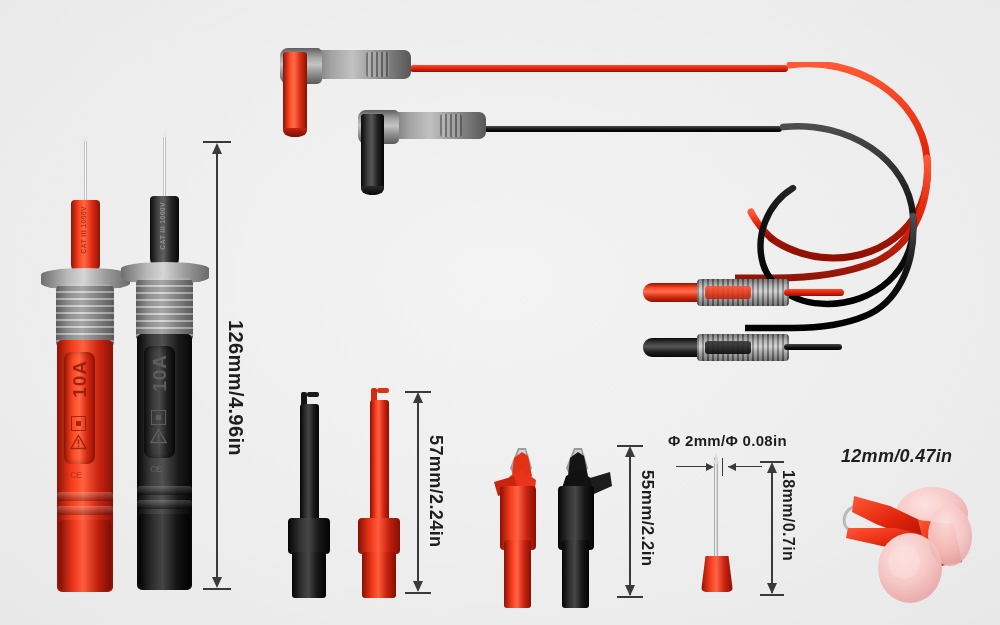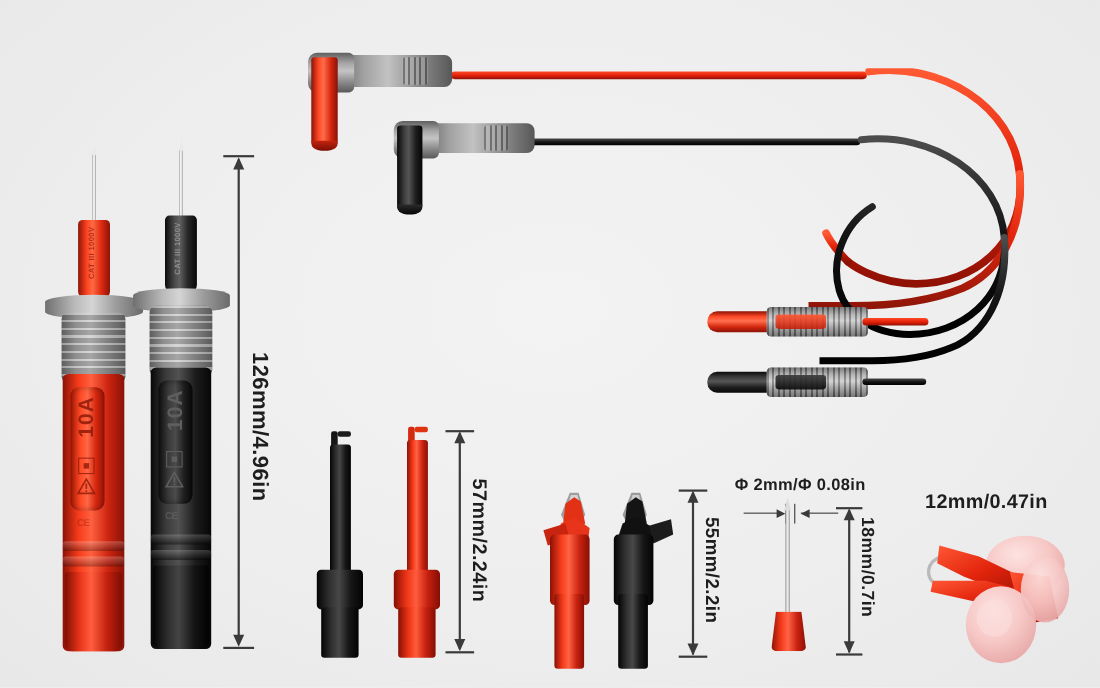--- a/index.html
+++ b/index.html
@@ -309,21 +309,21 @@
 
   <div class="abs">
     <div class="cap" style="left:760px;top:461px;width:24px;"></div>
     <div class="cap" style="left:760px;top:594px;width:24px;"></div>
     <div class="dim-line dim-v" style="left:771.3px;top:464px;height:129px;"></div>
     <div class="arw arw-up" style="left:767px;top:462px;"></div>
     <div class="arw arw-dn" style="left:767px;top:583px;"></div>
     <div class="vlabel" style="left:779px;top:470px;font-size:16px;">18mm/0.7in</div>
   </div>
 
-  <div class="hlabel" style="left:841px;top:446px;font-size:18px;">12mm/0.47in</div>
+  <div class="hlabel" style="left:841px;top:446px;font-size:18px;font-style:italic;">12mm/0.47in</div>
 
   <div class="abs" style="left:826px;top:476px;">
     <svg width="170" height="145" viewBox="0 0 170 145">
       <defs>
         <radialGradient id="skin" cx="40%" cy="32%" r="72%">
           <stop offset="0%" stop-color="#fde3e1"></stop>
           <stop offset="55%" stop-color="#f6c8c6"></stop>
           <stop offset="100%" stop-color="#e7a9a8"></stop>
         </radialGradient>
         <linearGradient id="clipred" x1="0" y1="0" x2="1" y2="1">

